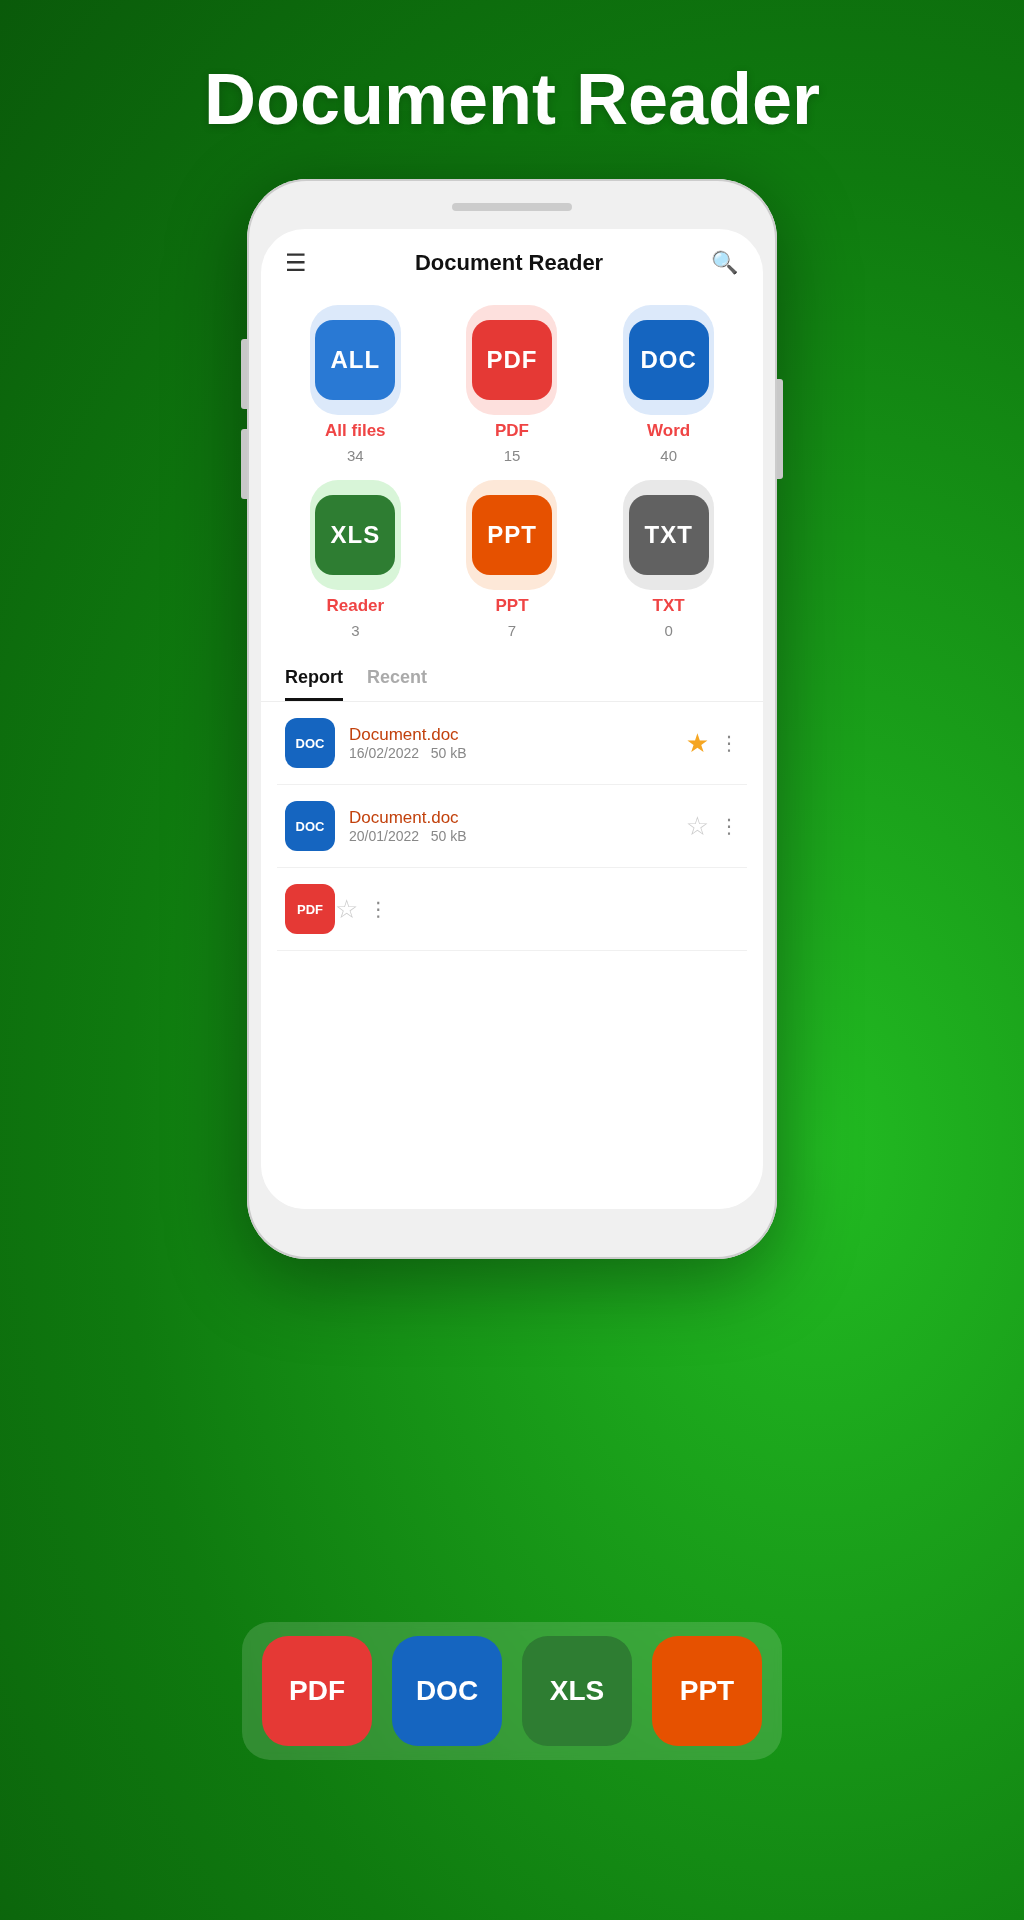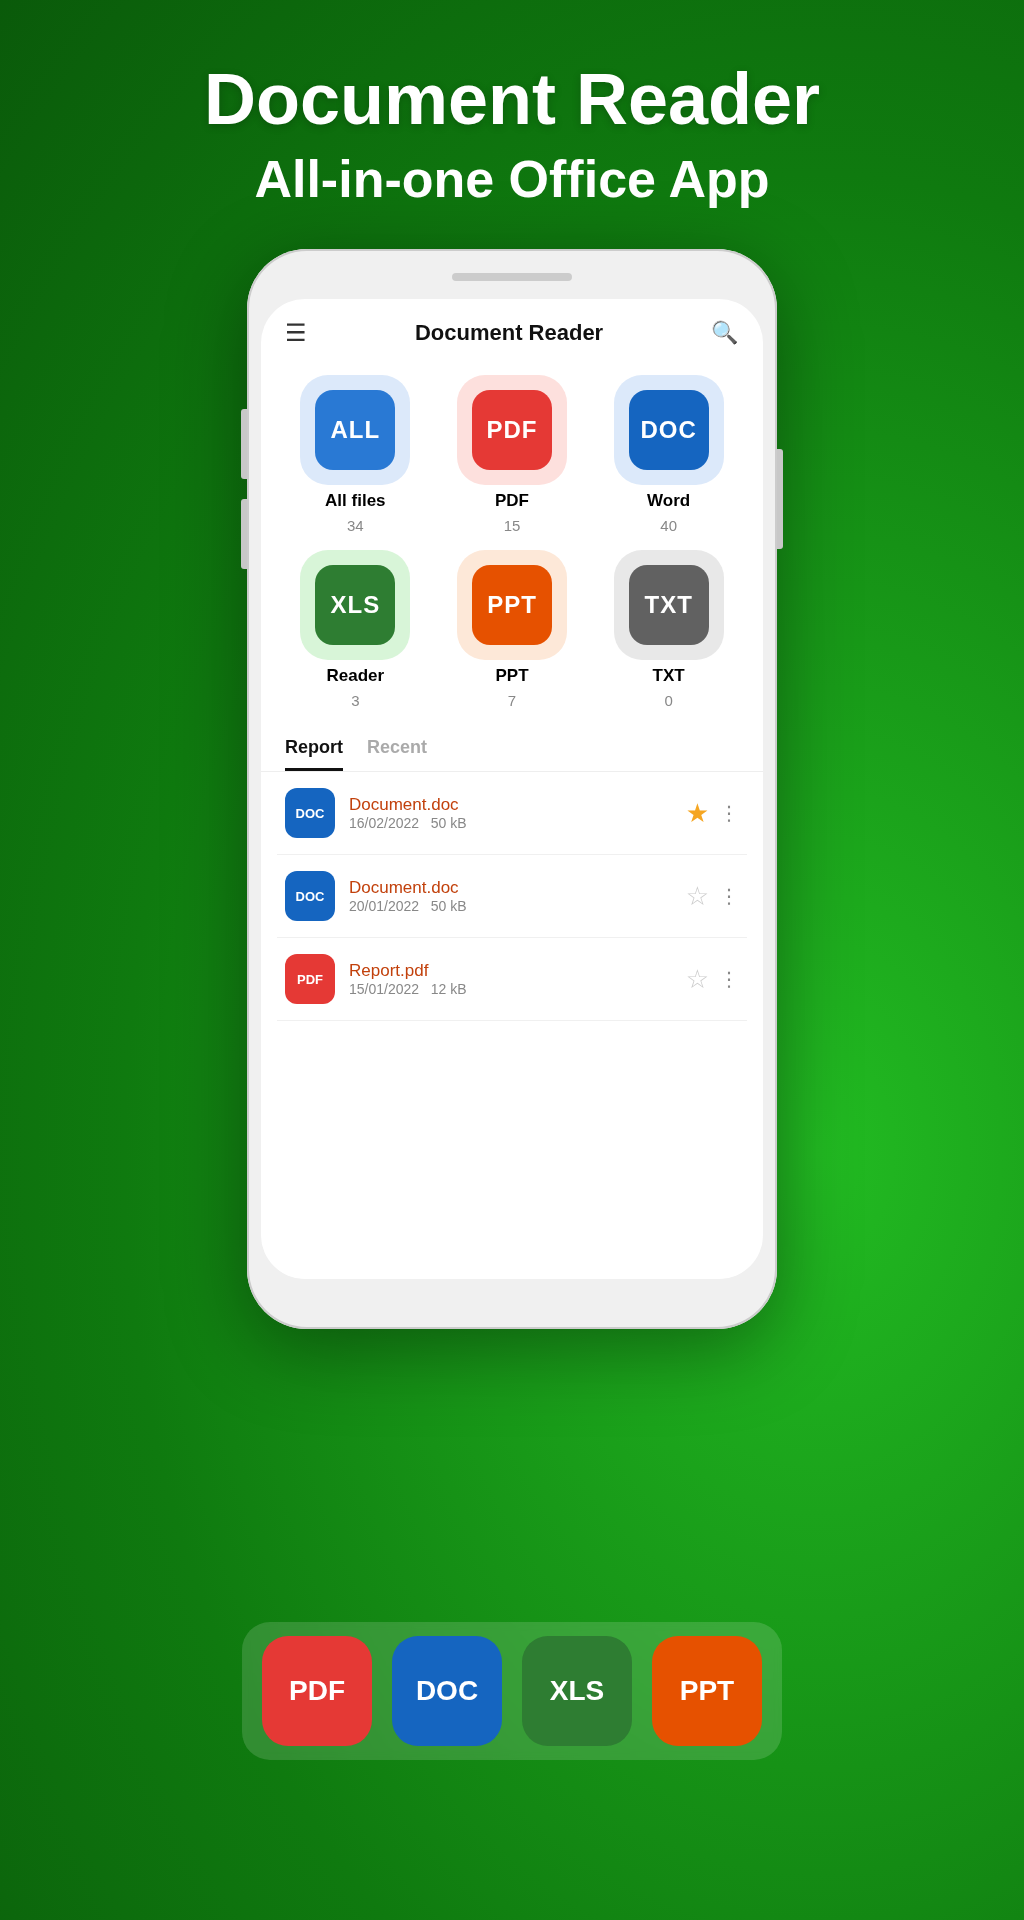--- a/index.html
+++ b/index.html
@@ -116,21 +116,21 @@
     }
 
     .file-type-item {
       display: flex;
       flex-direction: column;
       align-items: center;
       gap: 6px;
     }
 
     .file-icon-wrapper {
-      width: 110px;
+      width: 91px;
       height: 110px;
       border-radius: 28px;
       display: flex;
       align-items: center;
       justify-content: center;
     }
 
     .file-icon-inner {
       width: 80px;
       height: 80px;
@@ -140,21 +140,21 @@
       justify-content: center;
       font-size: 24px;
       font-weight: 900;
       color: white;
       letter-spacing: 1px;
     }
 
     .file-type-label {
       font-size: 17px;
       font-weight: 600;
-      color: #000000;
+      color: #ef4444;
     }
     .file-type-count {
       font-size: 15px;
       color: #888;
     }
 
     
     .tabs-row {
       display: flex;
       gap: 24px;
@@ -301,21 +301,20 @@
       pointer-events: none;
     }
   </style>
 </head>
 <body>
 
 <div class="bg"></div>
 
 <div class="hero-text">
   <div class="hero-title">Document Reader</div>
-  <div class="hero-subtitle">All-in-one Office App</div>
 </div>
 
 <div class="phone-wrapper">
   <div class="phone">
     <div class="phone-side-handle-left"></div>
     <div class="phone-side-handle-left2"></div>
     <div class="phone-side-handle-right"></div>
 
     <div class="phone-notch">
       <div class="phone-notch-bar"></div>
@@ -397,24 +396,20 @@
         <div class="file-list-name">Document.doc</div>
         <div class="file-list-meta">20/01/2022&nbsp;&nbsp;&nbsp;50 kB</div>
       </div>
       <div class="file-list-actions">
         <span class="star-icon star-empty">☆</span>
         <span class="more-icon">⋮</span>
       </div>
     </div>
           <div class="file-list-item">
       <div class="file-list-icon" style="background:#e53935">PDF</div>
-      <div class="file-list-info">
-        <div class="file-list-name">Report.pdf</div>
-        <div class="file-list-meta">15/01/2022&nbsp;&nbsp;&nbsp;12 kB</div>
-      </div>
       <div class="file-list-actions">
         <span class="star-icon star-empty">☆</span>
         <span class="more-icon">⋮</span>
       </div>
     </div>
         </div>
 
       <div class="phone-bottom-fade"></div>
     </div>
   </div>

